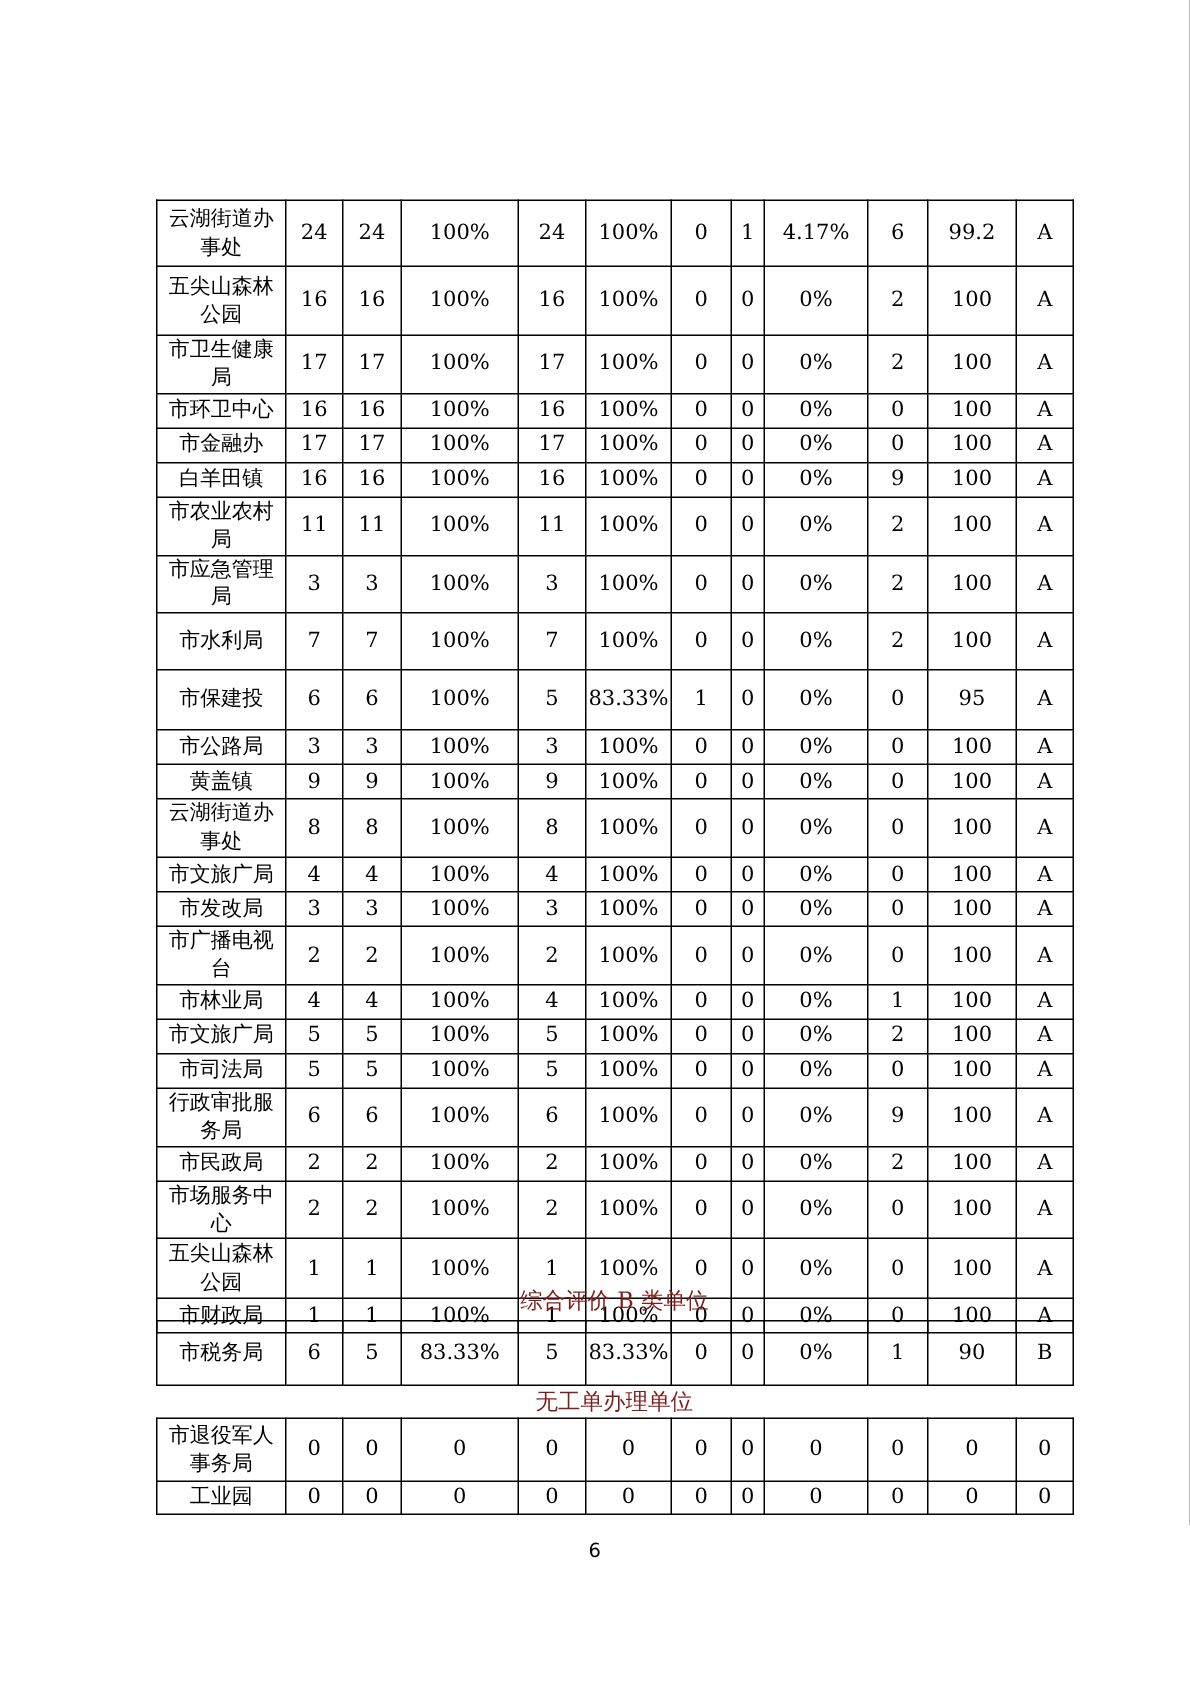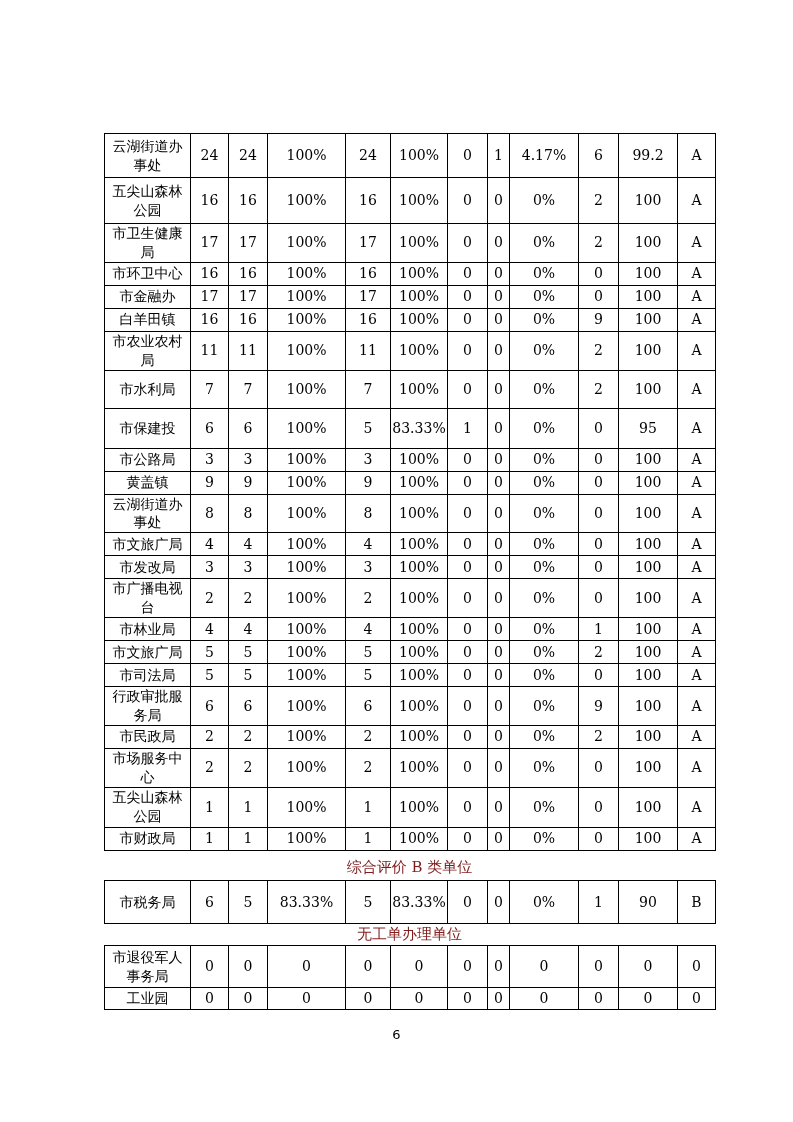--- a/index.html
+++ b/index.html
@@ -167,20 +167,34 @@
           <td>100%</td>
           <td>11</td>
           <td>100%</td>
           <td>0</td>
           <td>0</td>
           <td>0%</td>
           <td>2</td>
           <td>100</td>
           <td>A</td>
         </tr>
+        <tr style="height: 23px;">
+          <td>市应急管理局</td>
+          <td>3</td>
+          <td>3</td>
+          <td>100%</td>
+          <td>3</td>
+          <td>100%</td>
+          <td>0</td>
+          <td>0</td>
+          <td>0%</td>
+          <td>2</td>
+          <td>100</td>
+          <td>A</td>
+        </tr>
         <tr style="height: 38px;">
           <td>市水利局</td>
           <td>7</td>
           <td>7</td>
           <td>100%</td>
           <td>7</td>
           <td>100%</td>
           <td>0</td>
           <td>0</td>
           <td>0%</td>

